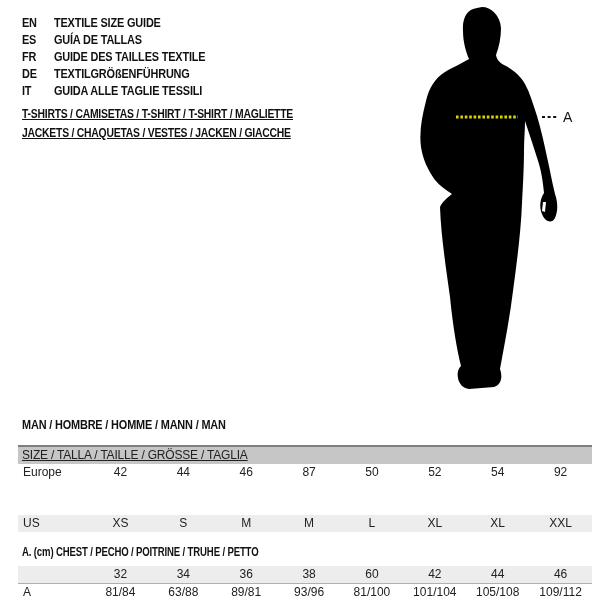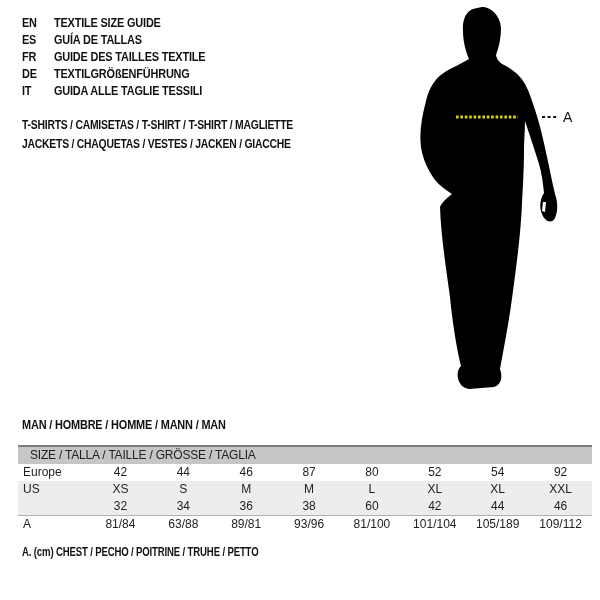--- a/index.html
+++ b/index.html
@@ -12,34 +12,34 @@
   .nowrap{white-space:nowrap;}
   .cond{transform:scaleX(0.84);transform-origin:0 50%;}
 
   
   .lang-list{top:14px;left:22px;}
   .lang-row{display:flex;font-weight:bold;font-size:13px;line-height:17px;letter-spacing:-0.2px;}
   .lang-code{width:38px;flex:0 0 38px;}
   .lang-label{white-space:nowrap;}
 
   
-  .categories{top:116px;left:22px;}
+  .categories{top:105px;left:22px;text-decoration:underline;}
   .cat-line{font-weight:bold;font-size:13px;line-height:18.5px;letter-spacing:-0.3px;}
 
   
   .figure-wrap{top:0;left:405px;width:195px;height:400px;}
 
   
   .section-title{top:417px;left:22px;font-weight:bold;font-size:13px;letter-spacing:-0.2px;}
 
   
   .size-table{top:445px;left:18px;width:574px;border-top:2px solid #7e7e7e;font-size:12px;}
-  .t-header{height:17px;line-height:17px;background:#c6c6c6;padding-left:12px;color:#222;letter-spacing:-0.2px;}
+  .t-header{height:17px;line-height:17px;background:#c6c6c6;padding-left:4px;color:#222;letter-spacing:-0.2px;text-decoration:underline;}
   .t-row{display:flex;height:17px;line-height:17px;align-items:flex-end;color:#222;}
-  .t-row.alt{background:#ededed;}
+  .t-row.alt{background:#ededed;margin-top:34px;}
   .t-row.a-row{border-top:1px solid #b0b0b0;}
   .t-label{flex:0 0 66px;padding-left:5px;text-align:left;}
   .t-cell{flex:1;text-align:center;}
 
   
   .footnote{top:545px;left:22px;font-weight:bold;font-size:12px;letter-spacing:-0.2px;transform:scaleX(0.8);transform-origin:0 50%;}
 </style>
 </head>
 <body>
 
@@ -115,21 +115,21 @@
 
 <div class="abs size-table">
   <div class="t-header">SIZE / TALLA / TAILLE / GRÖSSE / TAGLIA</div>
 
   <div class="t-row">
     <div class="t-label">Europe</div>
     <div class="t-cell">42</div>
     <div class="t-cell">44</div>
     <div class="t-cell">46</div>
     <div class="t-cell">87</div>
-    <div class="t-cell">80</div>
+    <div class="t-cell">50</div>
     <div class="t-cell">52</div>
     <div class="t-cell">54</div>
     <div class="t-cell">92</div>
   </div>
 
   <div class="t-row alt">
     <div class="t-label">US</div>
     <div class="t-cell">XS</div>
     <div class="t-cell">S</div>
     <div class="t-cell">M</div>
@@ -153,18 +153,18 @@
   </div>
 
   <div class="t-row a-row">
     <div class="t-label">A</div>
     <div class="t-cell">81/84</div>
     <div class="t-cell">63/88</div>
     <div class="t-cell">89/81</div>
     <div class="t-cell">93/96</div>
     <div class="t-cell">81/100</div>
     <div class="t-cell">101/104</div>
-    <div class="t-cell">105/189</div>
+    <div class="t-cell">105/108</div>
     <div class="t-cell">109/112</div>
   </div>
 </div>
 
 <div class="abs footnote nowrap">A. (cm) CHEST / PECHO / POITRINE / TRUHE / PETTO</div>
 
 </body></html>

